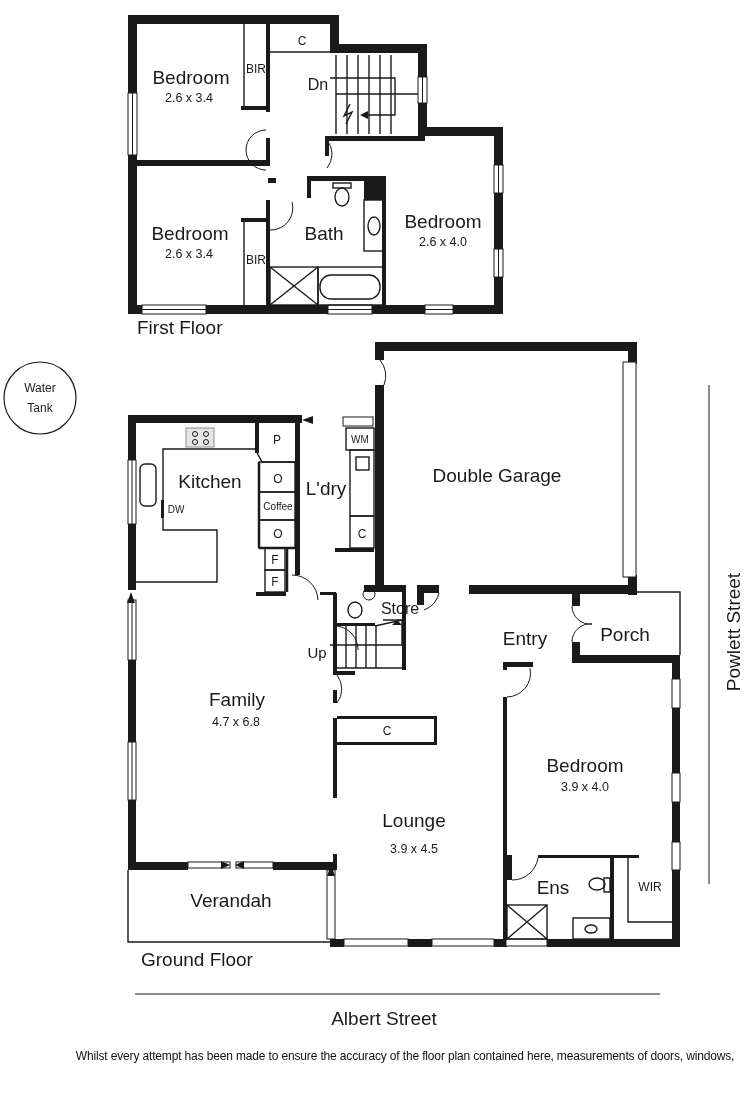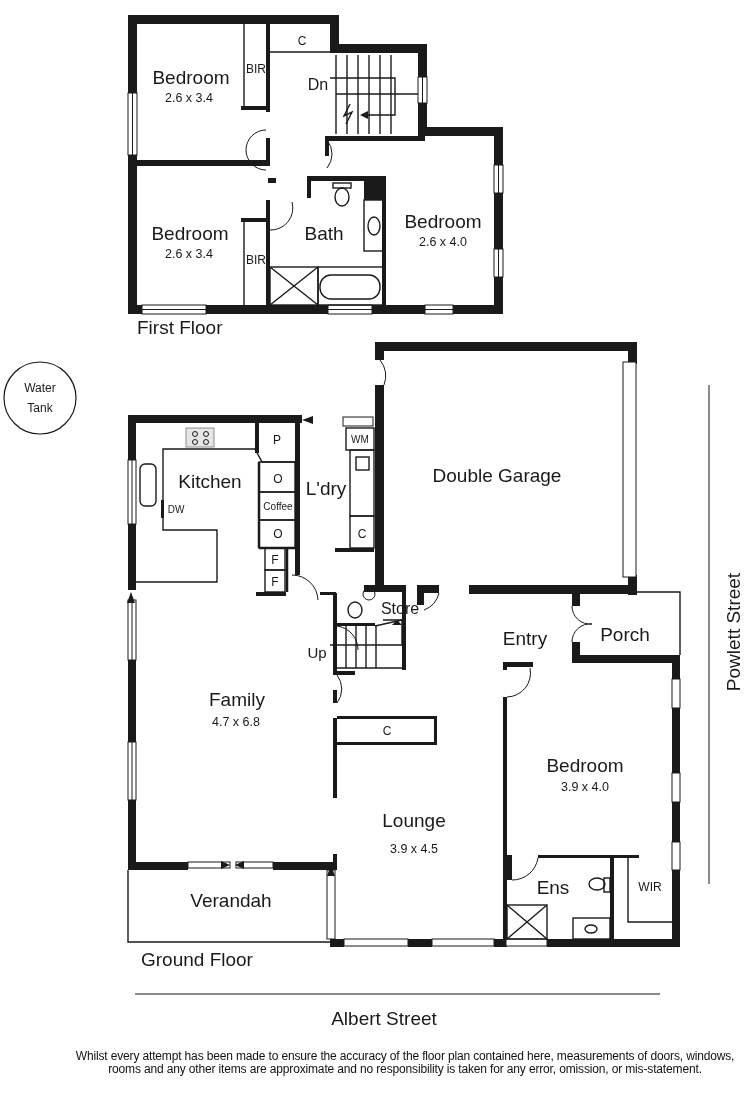--- a/index.html
+++ b/index.html
@@ -311,14 +311,13 @@
   <g>
     <line class="street-line" x1="135" y1="994" x2="660" y2="994"></line>
     <text class="street" x="384" y="1025">Albert Street</text>
     <line class="street-line" x1="709" y1="385" x2="709" y2="884"></line>
     <text class="street" x="0" y="0" transform="translate(740 632) rotate(-90)">Powlett Street</text>
   </g>
 </svg>
 
 <div id="disclaimer">
   <span>Whilst every attempt has been made to ensure the accuracy of the floor plan contained here, measurements of doors, windows,</span>
-  <span>rooms and any other items are approximate and no responsibility is taken for any error, omission, or mis-statement.</span>
 </div>
 
 </body></html>

